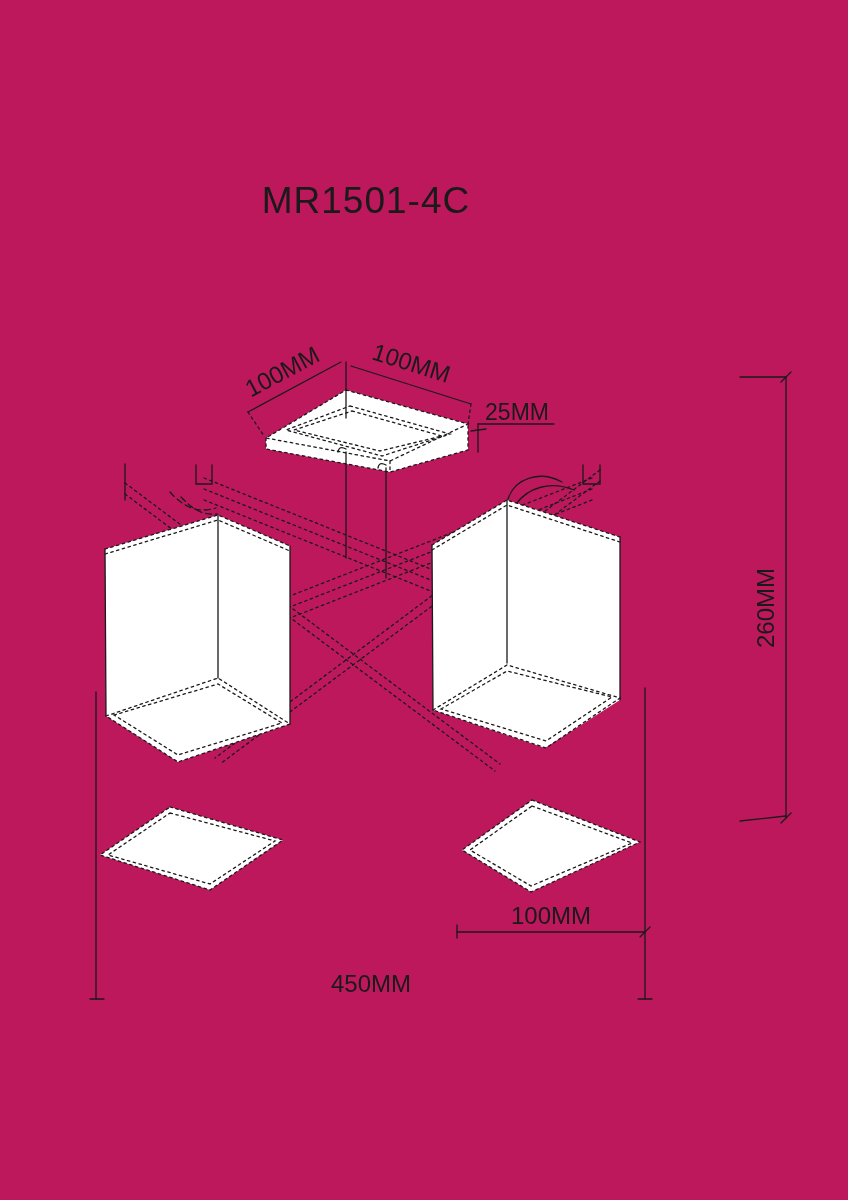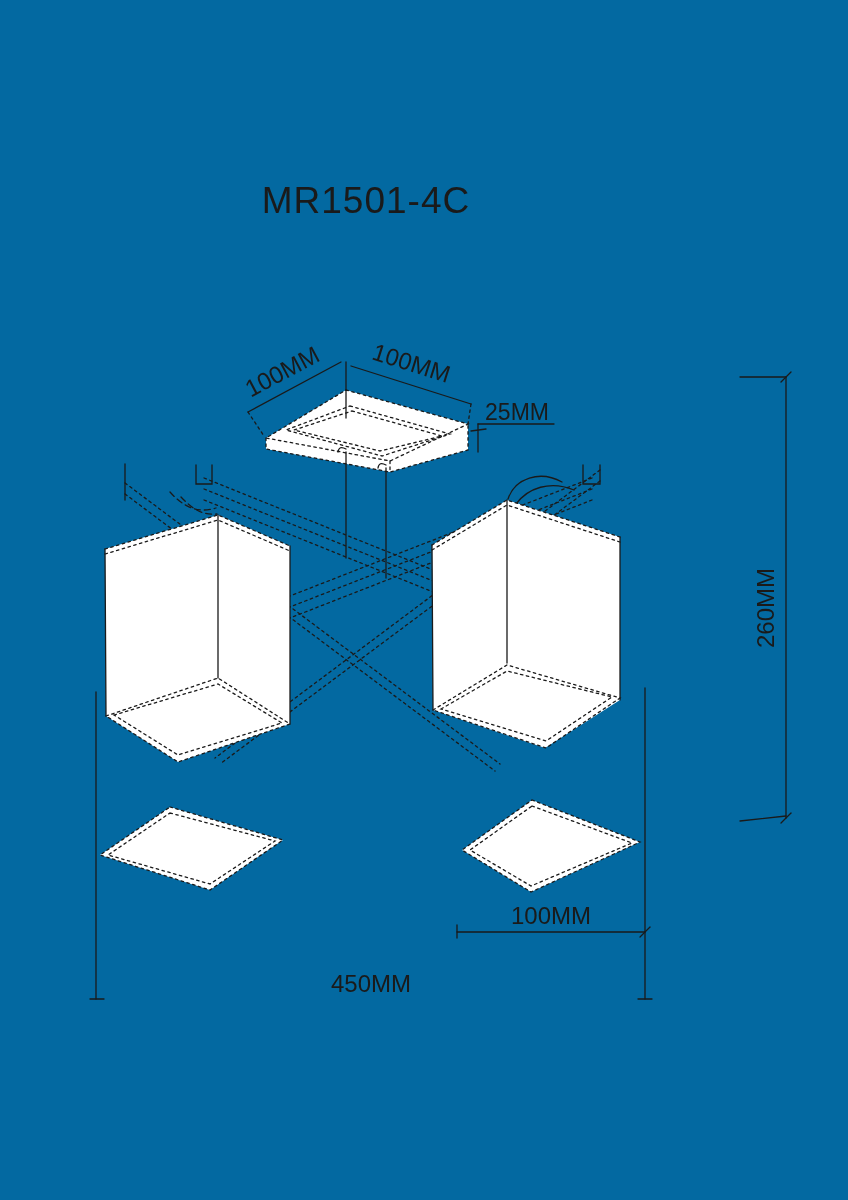--- a/index.html
+++ b/index.html
@@ -1,16 +1,16 @@
 <!DOCTYPE html>
 <html><head>
 <meta charset="utf-8">
 <style>
   html,body{margin:0;padding:0;background:#ffffff;}
-  .page{position:relative;width:848px;height:1200px;background:#0369a1;overflow:hidden;
+  .page{position:relative;width:848px;height:1200px;background:#be185d;overflow:hidden;
         font-family:"Liberation Sans", sans-serif;}
   svg{display:block;}
   text{font-family:"Liberation Sans", sans-serif;fill:#1a1a1a;}
   .ttl{font-size:37px;letter-spacing:1px;}
   .dim{font-size:24px;}
   .dim-s{font-size:23px;}
   path,line,polygon,polyline{vector-effect:non-scaling-stroke;}
 </style>
 </head>
 <body>

